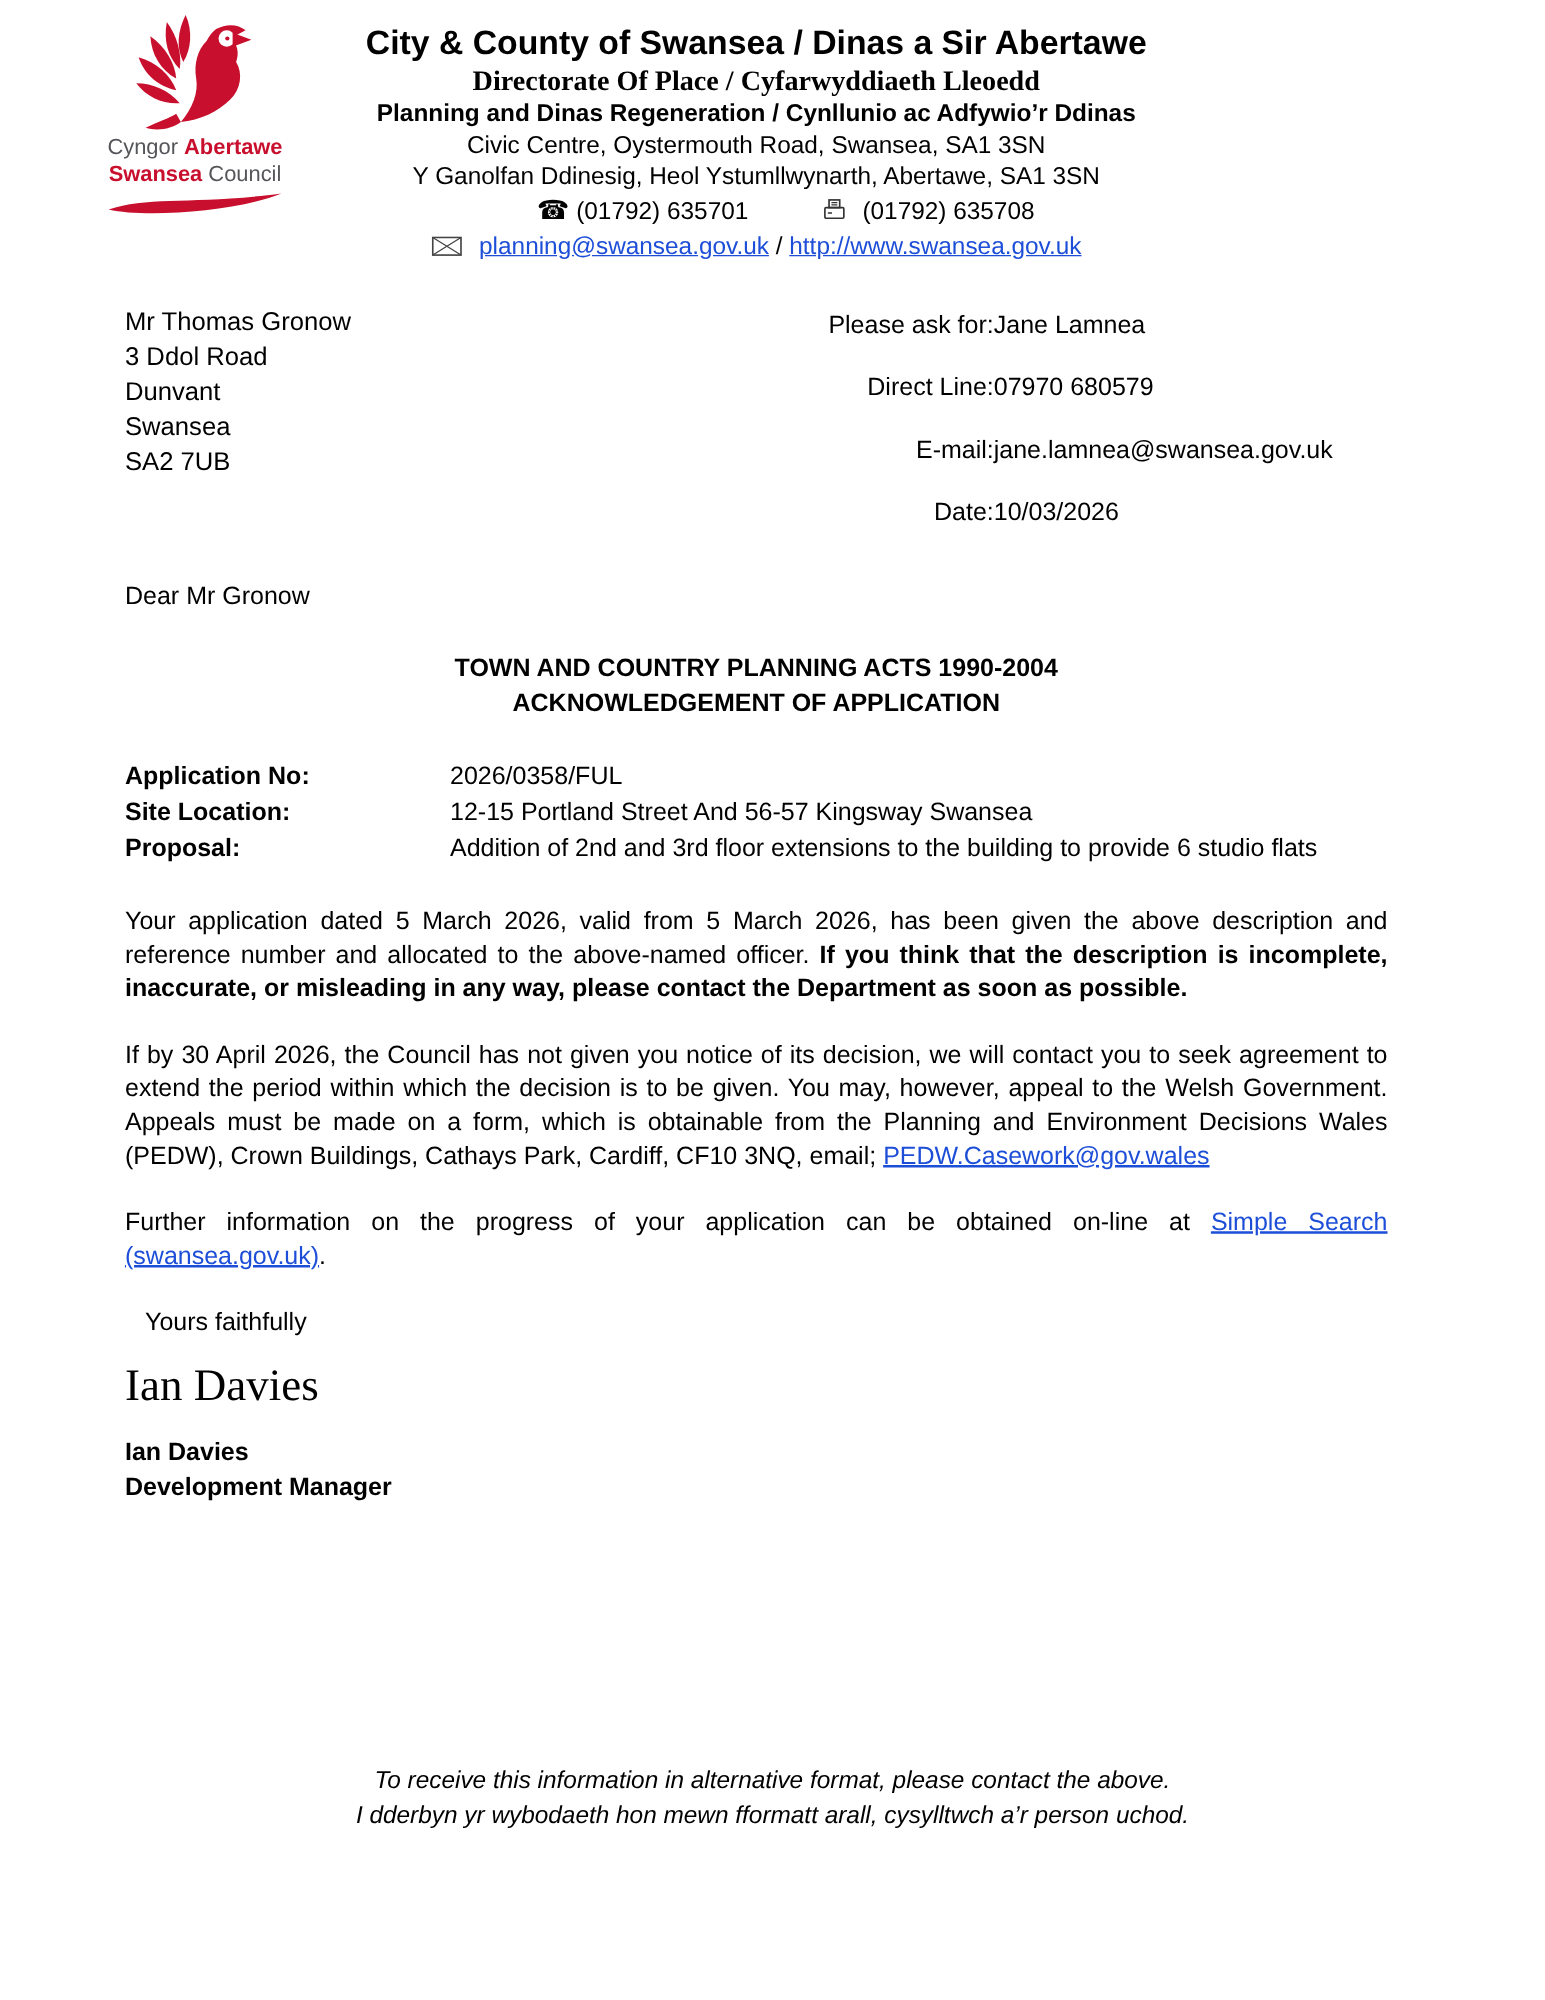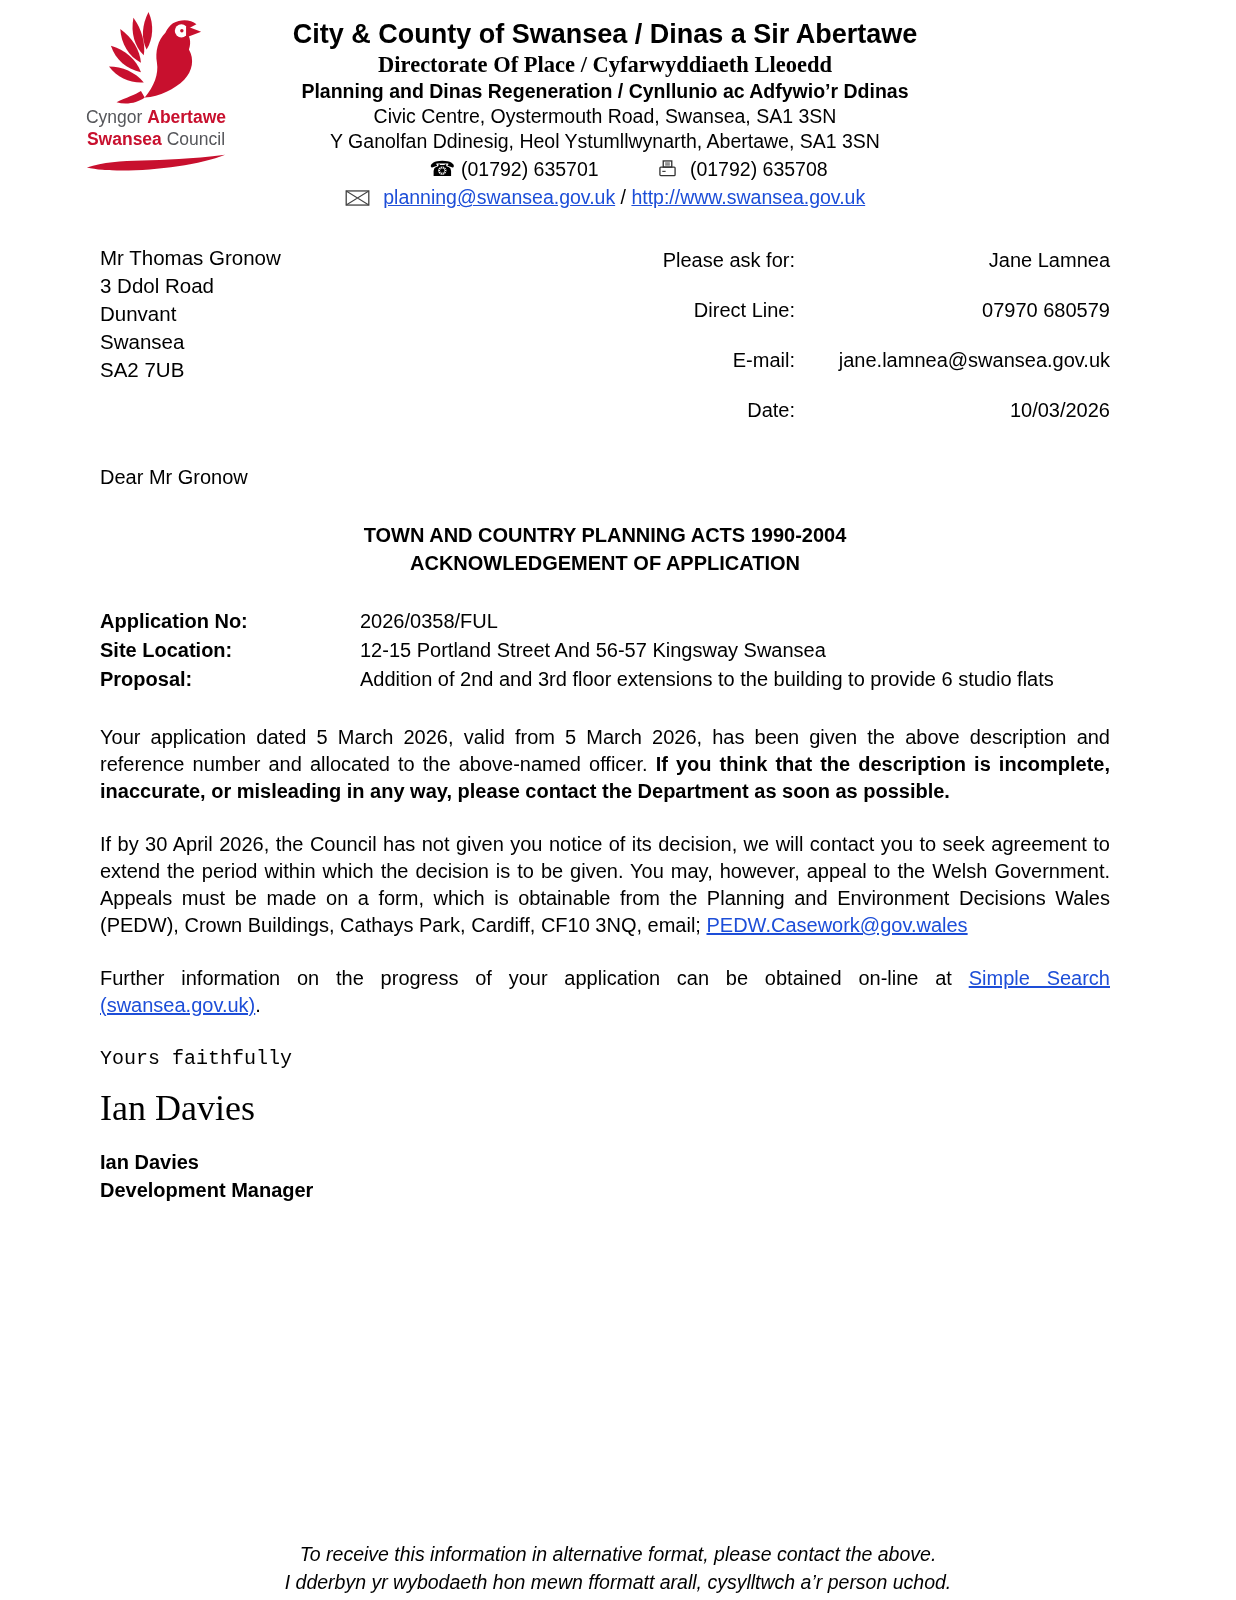--- a/index.html
+++ b/index.html
@@ -30,37 +30,37 @@
   .icon-inline { vertical-align:-2px; margin-right:8px; }
   .phone-glyph { font-size:21px; }
 
   
   .recipient { position:absolute; left:100px; top:244px; font-size:20.5px; line-height:28px; }
   .contact {
     position:absolute; left:640px; top:246px; width:470px;
     display:grid; grid-template-columns:1fr 315px; row-gap:22px; line-height:28px;
   }
   .contact .label { text-align:right; }
-  .contact .value { text-align:right; }
+  .contact .value { text-align:left; }
 
   
   .letter { position:absolute; left:100px; top:466px; width:1010px; }
   .salutation { margin:0 0 32px 0; }
   .doc-title { text-align:center; font-weight:bold; font-size:20px; line-height:28px; margin:0 0 30px 0; }
   .details { margin:0 0 30px 0; }
   .details .row { display:grid; grid-template-columns:260px 750px; line-height:29px; }
   .details .dlabel { font-weight:bold; }
   p.body { text-align:justify; line-height:27px; margin:0 0 26px 0; }
-  .closing { margin:0; line-height:27px;font-family:Liberation Mono, monospace; }
+  .closing { margin:16px; line-height:27px; }
   .signature { font-family:"Liberation Serif", serif; font-size:36px; line-height:40px; margin:16px 0 20px 0; }
   .signatory { font-weight:bold; line-height:28px; }
 
   
   .footer {
-    position:absolute; left:0; right:0; top:1540px; text-align:center;
+    position:absolute; left:0; right:0; top:1410px; text-align:center;
     font-style:italic; font-size:19.5px; line-height:28px;
   }
 </style>
 </head>
 <body>
 
 <div class="page">
 
   <div class="logo">
     <svg class="bird" viewBox="0 0 120 100" aria-hidden="true">

